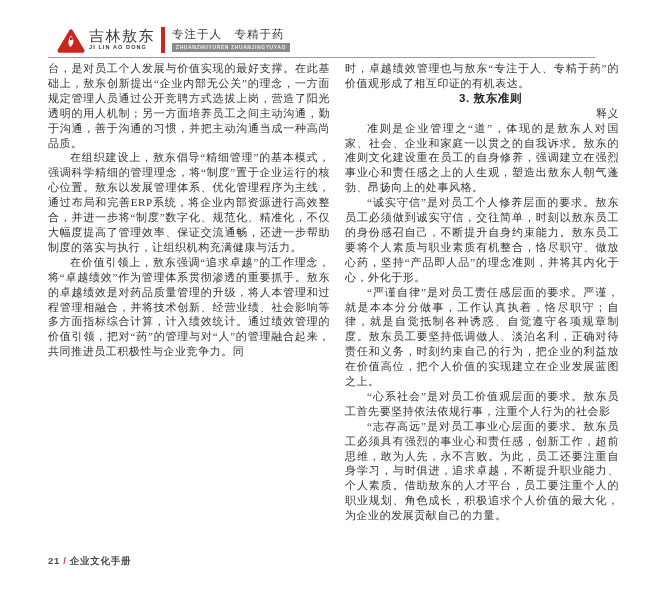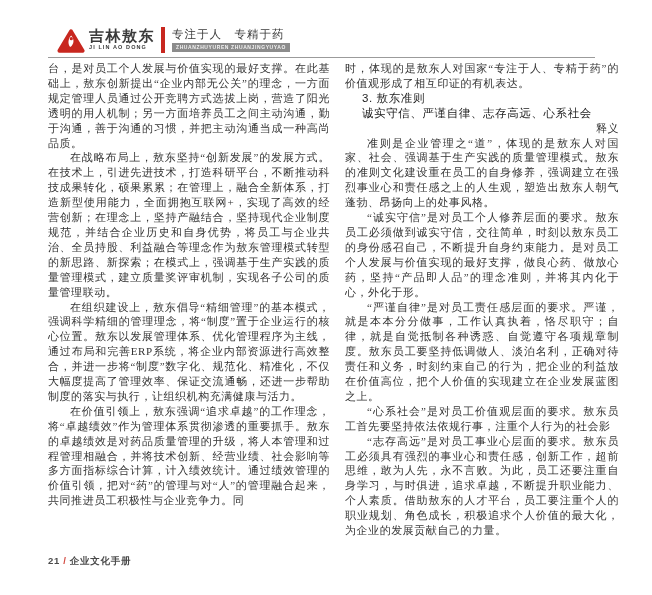--- a/index.html
+++ b/index.html
@@ -5,21 +5,21 @@
   html,body{margin:0;padding:0;background:#ffffff;}
   .page{
     position:relative;width:652px;height:595px;background:#ffffff;overflow:hidden;
     font-family:"Liberation Serif","DejaVu Serif",serif;color:#343434;
   }
   
   .header{position:absolute;top:27px;left:57px;display:flex;align-items:flex-start;}
   .emblem{flex:0 0 auto;margin-top:1px;}
   .logo-text{margin-left:4px;display:flex;flex-direction:column;}
   .company-cn{
-    font-family:"Liberation Sans","DejaVu Sans",sans-serif;font-weight:bold;
+    font-family:"Liberation Sans","DejaVu Sans",sans-serif;font-weight:normal;
     font-size:15px;line-height:17px;letter-spacing:1.5px;color:#3a3a3a;white-space:nowrap;
   }
   .company-en{
     font-family:"Liberation Sans","DejaVu Sans",sans-serif;font-weight:bold;
     font-size:5.5px;line-height:7px;letter-spacing:1.1px;color:#3a3a3a;white-space:nowrap;
   }
   .red-bar{width:4px;height:26px;background:#c8271f;margin:0 7px 0 6px;}
   .slogan-wrap{display:flex;flex-direction:column;}
   .slogan-cn{
     font-family:"Liberation Sans","DejaVu Sans",sans-serif;font-weight:normal;
@@ -32,22 +32,22 @@
   }
   .header-rule{position:absolute;top:57px;left:48px;width:547px;height:1px;background:#9b9b9b;}
   
   .columns{position:absolute;top:61px;left:48px;width:571px;display:flex;}
   .col{font-size:11px;line-height:14.9px;letter-spacing:0.55px;text-align:justify;}
   .col-left{width:282px;margin-right:15px;}
   .col-right{width:274px;}
   .col p{margin:0;}
   .indent{text-indent:2em;}
   .r-heading{
-    font-family:"Liberation Sans","DejaVu Sans",sans-serif;font-weight:normal;
-    font-size:11.5px;color:#1c1c1c;padding-left:17px;text-align:left;letter-spacing:0.6px;
+    font-family:"Liberation Sans","DejaVu Sans",sans-serif;font-weight:bold;
+    font-size:11.5px;color:#1c1c1c;padding-left:17px;text-align:center;letter-spacing:0.6px;
   }
   .r-label{padding-left:17px;text-align:right;}
   
   .footer{
     position:absolute;left:48px;top:555px;
     font-family:"Liberation Sans","DejaVu Sans",sans-serif;
     font-size:9.5px;letter-spacing:0.8px;color:#4a4a4a;font-weight:bold;text-align:center;
   }
   .footer .sep{color:#d34a40;padding:0 3px;}
 </style>
@@ -73,31 +73,29 @@
       <span class="slogan-cn">专注于人　专精于药</span>
       <span class="slogan-pinyin">ZHUANZHUYUREN ZHUANJINGYUYAO</span>
     </span>
   </div>
 
   <div class="header-rule"></div>
 
   <div class="columns">
     <div class="col col-left">
       <p>台，是对员工个人发展与价值实现的最好支撑。在此基础上，敖东创新提出“企业内部无公关”的理念，一方面规定管理人员通过公开竞聘方式选拔上岗，营造了阳光透明的用人机制；另一方面培养员工之间主动沟通，勤于沟通，善于沟通的习惯，并把主动沟通当成一种高尚品质。</p>
-      <p class="indent">在战略布局上，敖东坚持“创新发展”的发展方式。在技术上，引进先进技术，打造科研平台，不断推动科技成果转化，硕果累累；在管理上，融合全新体系，打造新型使用能力，全面拥抱互联网+，实现了高效的经营创新；在理念上，坚持产融结合，坚持现代企业制度规范，并结合企业历史和自身优势，将员工与企业共治、全员持股、利益融合等理念作为敖东管理模式转型的新思路、新探索；在模式上，强调基于生产实践的质量管理模式，建立质量奖评审机制，实现各子公司的质量管理联动。</p>
       <p class="indent">在组织建设上，敖东倡导“精细管理”的基本模式，强调科学精细的管理理念，将“制度”置于企业运行的核心位置。敖东以发展管理体系、优化管理程序为主线，通过布局和完善ERP系统，将企业内部资源进行高效整合，并进一步将“制度”数字化、规范化、精准化，不仅大幅度提高了管理效率、保证交流通畅，还进一步帮助制度的落实与执行，让组织机构充满健康与活力。</p>
       <p class="indent">在价值引领上，敖东强调“追求卓越”的工作理念，将“卓越绩效”作为管理体系贯彻渗透的重要抓手。敖东的卓越绩效是对药品质量管理的升级，将人本管理和过程管理相融合，并将技术创新、经营业绩、社会影响等多方面指标综合计算，计入绩效统计。通过绩效管理的价值引领，把对“药”的管理与对“人”的管理融合起来，共同推进员工积极性与企业竞争力。同</p>
     </div>
     <div class="col col-right">
-      <p>时，体现的是敖东人对国家“专注于人、专精于药”的价值观形成了相互印证的有机表达。</p>
+      <p>时，卓越绩效管理也与敖东“专注于人、专精于药”的价值观形成了相互印证的有机表达。</p>
       <p class="r-heading">3. 敖东准则</p>
-      <p class="r-heading">诚实守信、严谨自律、志存高远、心系社会</p>
       <p class="r-label">释义</p>
-      <p class="indent">准则是企业管理之“道”，体现的是敖东人对国家、社会、强调基于生产实践的质量管理模式。敖东的准则文化建设重在员工的自身修养，强调建立在强烈事业心和责任感之上的人生观，塑造出敖东人朝气蓬勃、昂扬向上的处事风格。</p>
-      <p class="indent">“诚实守信”是对员工个人修养层面的要求。敖东员工必须做到诚实守信，交往简单，时刻以敖东员工的身份感召自己，不断提升自身约束能力。是对员工个人发展与价值实现的最好支撑，做良心药、做放心药，坚持“产品即人品”的理念准则，并将其内化于心，外化于形。</p>
+      <p class="indent">准则是企业管理之“道”，体现的是敖东人对国家、社会、企业和家庭一以贯之的自我诉求。敖东的准则文化建设重在员工的自身修养，强调建立在强烈事业心和责任感之上的人生观，塑造出敖东人朝气蓬勃、昂扬向上的处事风格。</p>
+      <p class="indent">“诚实守信”是对员工个人修养层面的要求。敖东员工必须做到诚实守信，交往简单，时刻以敖东员工的身份感召自己，不断提升自身约束能力。敖东员工要将个人素质与职业素质有机整合，恪尽职守、做放心药，坚持“产品即人品”的理念准则，并将其内化于心，外化于形。</p>
       <p class="indent">“严谨自律”是对员工责任感层面的要求。严谨，就是本本分分做事，工作认真执着，恪尽职守；自律，就是自觉抵制各种诱惑、自觉遵守各项规章制度。敖东员工要坚持低调做人、淡泊名利，正确对待责任和义务，时刻约束自己的行为，把企业的利益放在价值高位，把个人价值的实现建立在企业发展蓝图之上。</p>
       <p class="indent">“心系社会”是对员工价值观层面的要求。敖东员工首先要坚持依法依规行事，注重个人行为的社会影</p>
       <p class="indent">“志存高远”是对员工事业心层面的要求。敖东员工必须具有强烈的事业心和责任感，创新工作，超前思维，敢为人先，永不言败。为此，员工还要注重自身学习，与时俱进，追求卓越，不断提升职业能力、个人素质。借助敖东的人才平台，员工要注重个人的职业规划、角色成长，积极追求个人价值的最大化，为企业的发展贡献自己的力量。</p>
     </div>
   </div>
 
   <div class="footer">
     <span>21</span><span class="sep">/</span><span>企业文化手册</span>
   </div>
 

